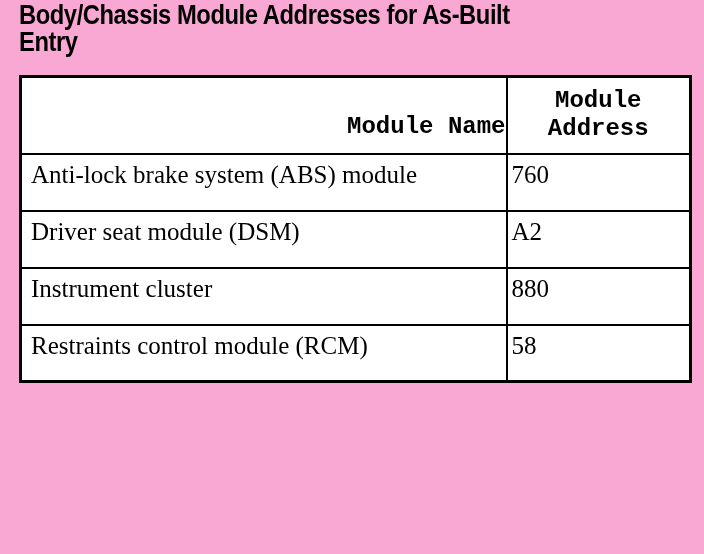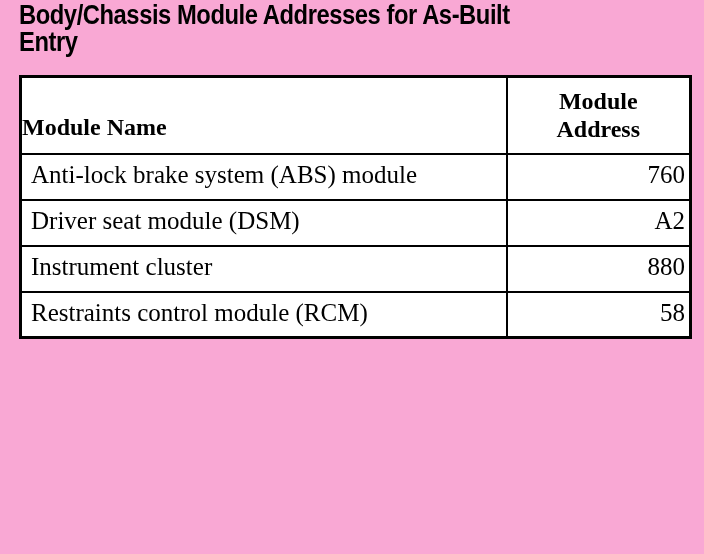--- a/index.html
+++ b/index.html
@@ -51,50 +51,51 @@
     border: 2px solid #000000;
   }
   table.module-table {
     border-width: 3px;
   }
   col.col-name { width: 486px; }
   col.col-address { width: 184px; }
 
   thead tr { height: 77px; }
   th {
-    font-family: Liberation Serif, serif;
+    font-family: Liberation Mono, monospace;
     font-weight: bold;
     font-size: 24px;
     line-height: 28px;
     color: #000000;
     padding: 0;
   }
   th.th-name {
-    text-align: left;
+    text-align: right;
     vertical-align: bottom;
     padding-bottom: 12px;
+    padding-left: 46px;
   }
   th.th-address {
     text-align: center;
     vertical-align: middle;
     white-space: pre-line;
   }
-  tbody tr { height: 46px; }
+  tbody tr { height: 57px; }
   td {
     font-size: 25px;
     line-height: 30px;
     vertical-align: top;
   }
   td.td-name {
     text-align: left;
     padding: 5px 10px 5px 9px;
     white-space: pre-line;
   }
   td.td-address {
-    text-align: right;
+    text-align: left;
     padding: 5px 4px;
   }
 </style>
 </head>
 <body>
 
 <div class="page">
 
   <h1 class="doc-title">
     <span class="title-line">Body/Chassis Module Addresses for As-Built</span>

